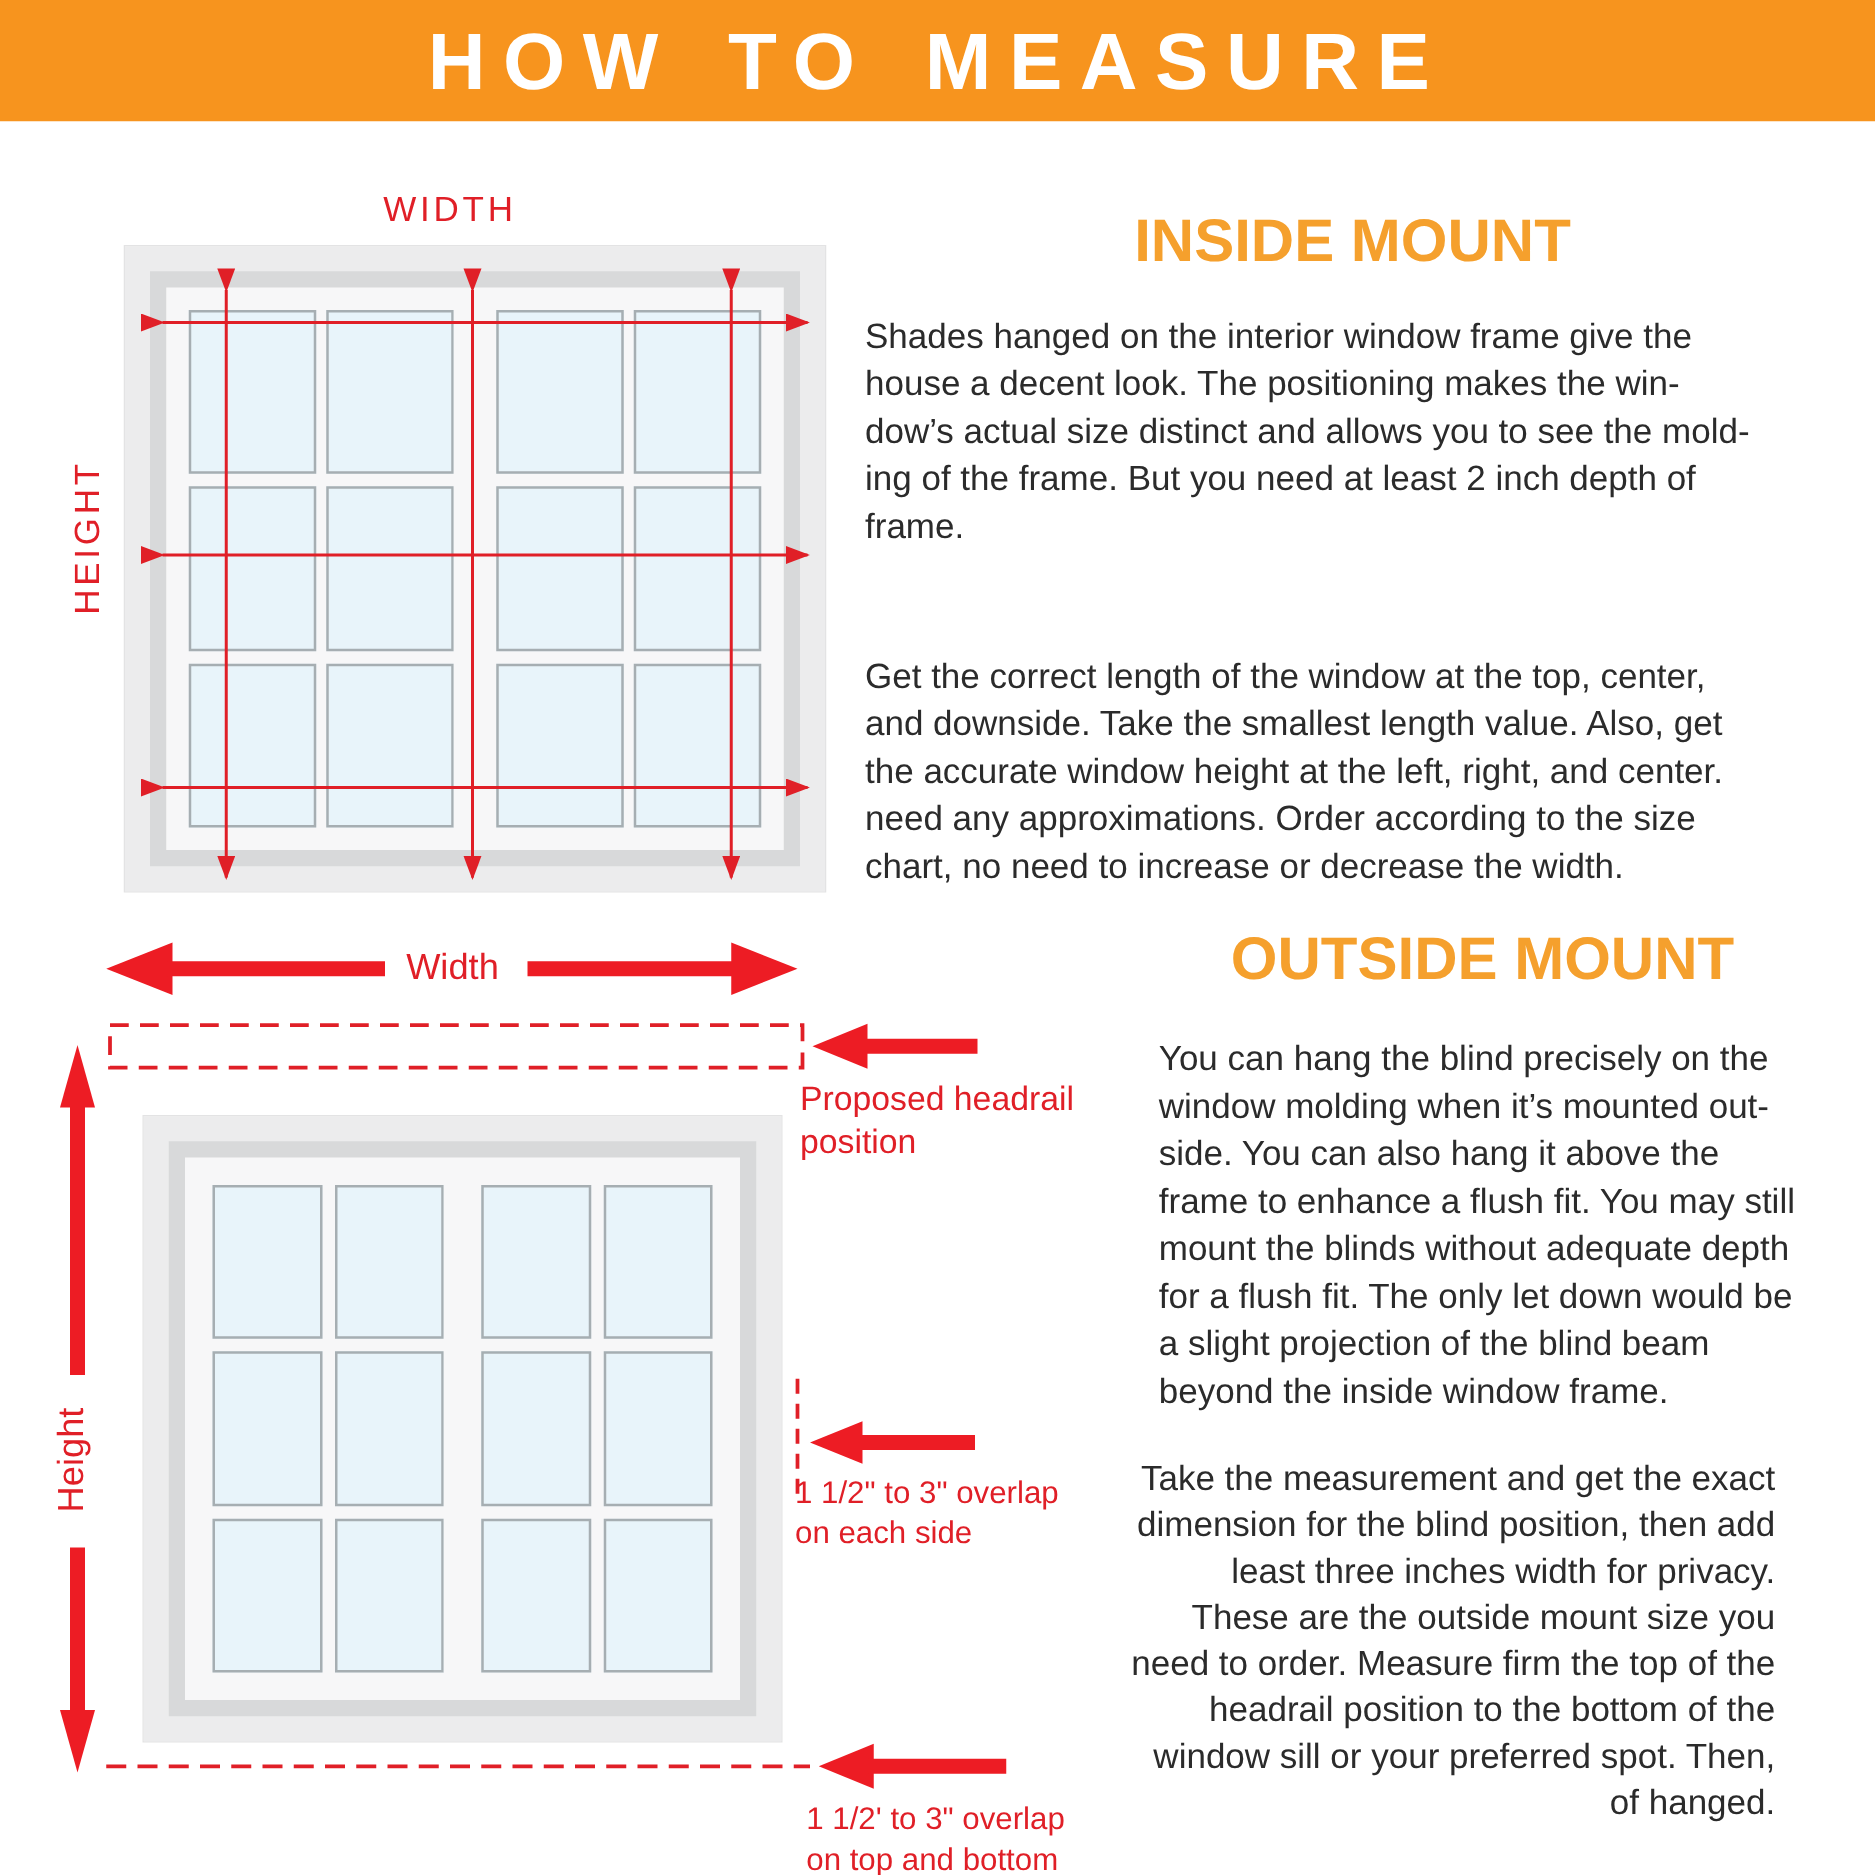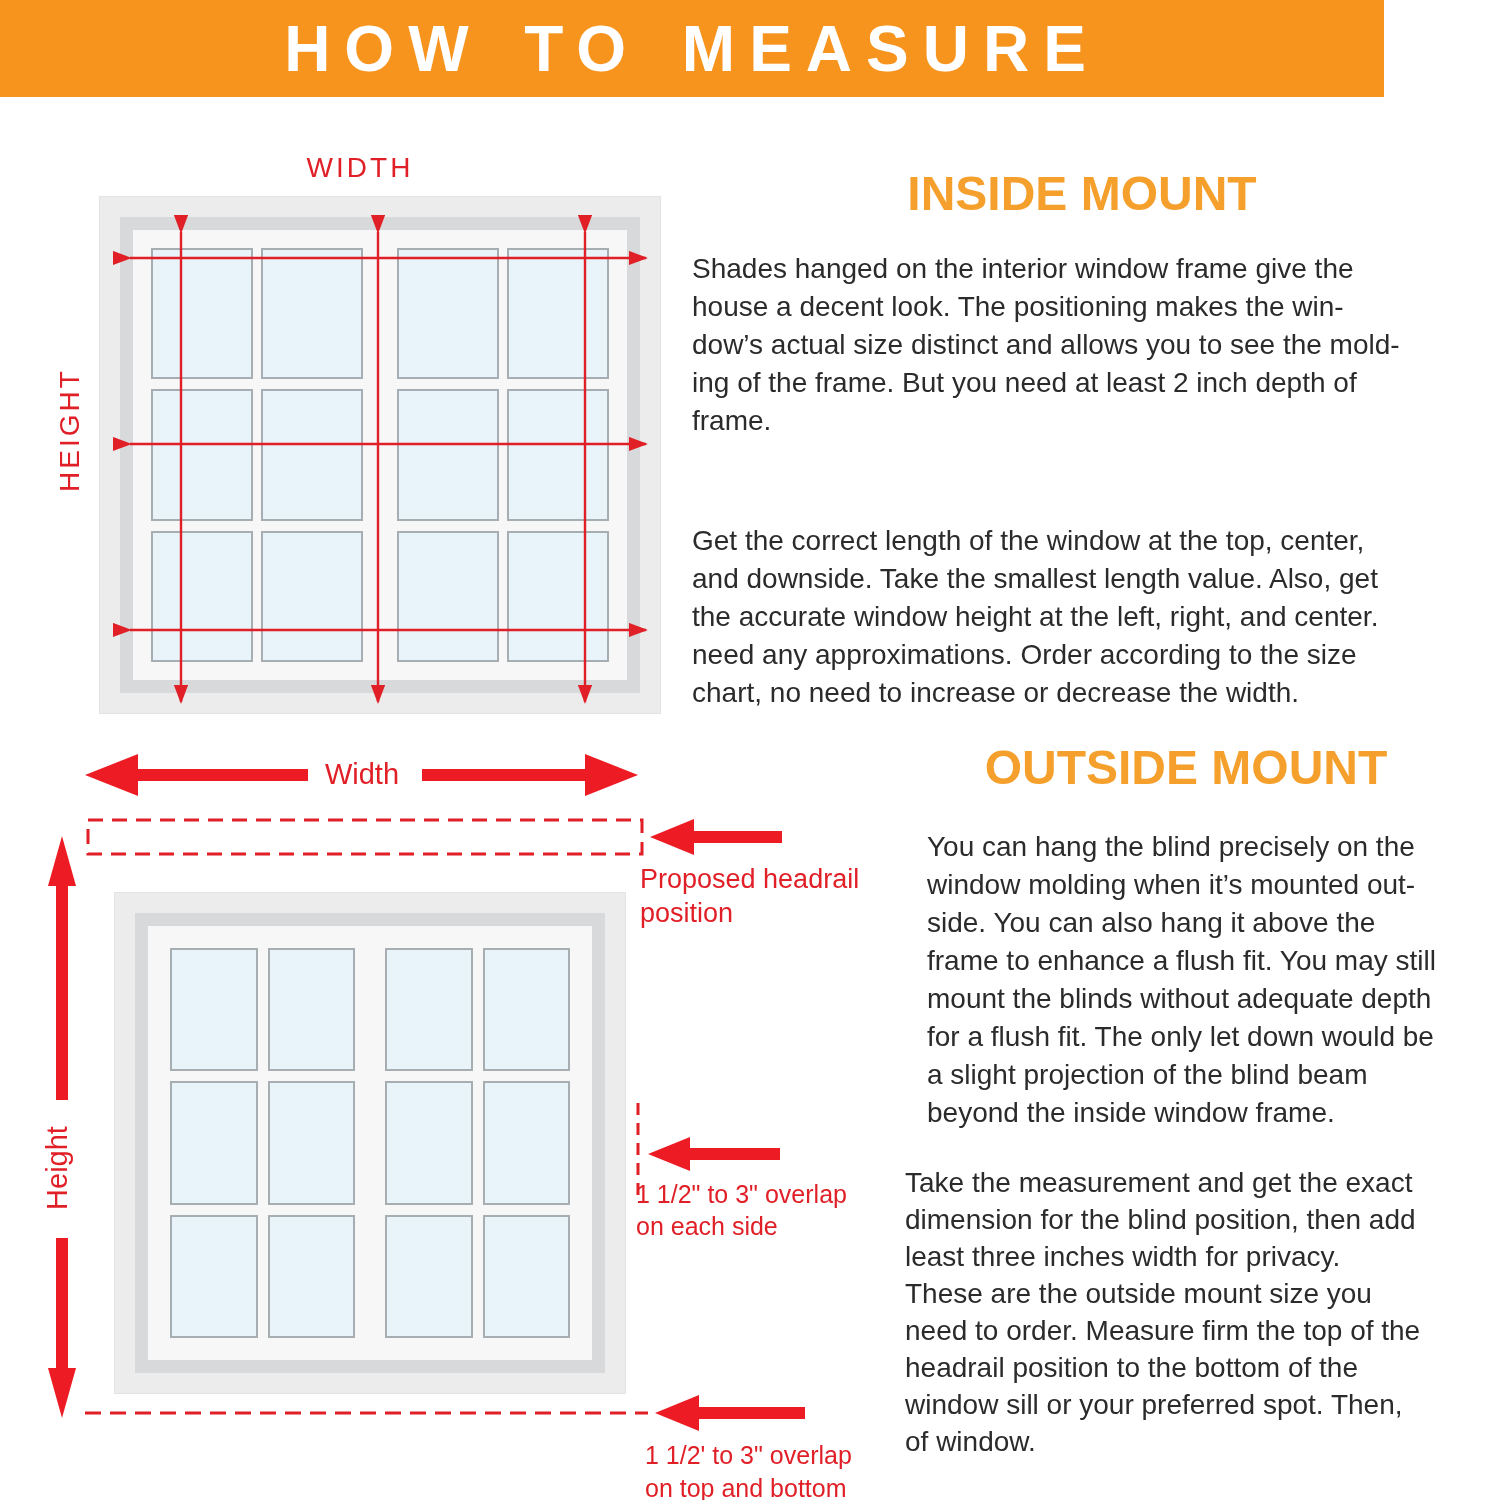--- a/index.html
+++ b/index.html
@@ -5,21 +5,21 @@
   :root{
     --orange-bar:#f7941e; --orange-heading:#f5a02d;
     --red:#e01f27; --red-thick:#ed1c24; --text:#2b2b2b; --pane:#e8f4fa;
   }
   *{margin:0;padding:0;box-sizing:border-box;}
   html,body{background:#fff;}
   body{font-family:"Liberation Sans","DejaVu Sans",sans-serif;color:var(--text);}
   .page{position:relative;width:1500px;height:1500px;overflow:hidden;background:#fff;}
 
   
-  .topbar{position:absolute;left:0;top:0;width:1384px;height:97px;background:var(--orange-bar);
+  .topbar{position:absolute;left:0;top:0;width:1500px;height:97px;background:var(--orange-bar);
           display:flex;align-items:center;justify-content:center;}
   .topbar h1{color:#fff;font-size:64px;font-weight:bold;letter-spacing:14px;word-spacing:10px;white-space:nowrap;}
 
   
   .diagram{position:absolute;}
   .red-label{position:absolute;color:var(--red);white-space:nowrap;}
   .v-label{display:flex;align-items:center;justify-content:center;transform:rotate(-90deg);}
   .note{position:absolute;color:var(--red);}
   .note div{white-space:nowrap;}
   svg.overlay{position:absolute;left:0;top:0;overflow:visible;}
@@ -62,21 +62,21 @@
 
   
   .col-heading{position:absolute;color:var(--orange-heading);font-weight:bold;font-size:48px;text-align:center;white-space:nowrap;}
   .h-inside{left:690px;top:166px;width:784px;}
   .h-outside{left:900px;top:740px;width:572px;}
   .para{position:absolute;font-size:28px;color:var(--text);}
   .para div{white-space:nowrap;}
   .p-in1{left:692px;top:250px;line-height:38px;}
   .p-in2{left:692px;top:474px;line-height:38px;margin-top:48px;}
   .p-out1{left:927px;top:828px;line-height:38px;}
-  .p-out2{left:905px;top:1164px;line-height:37px;}
+  .p-out2{left:905px;top:1164px;line-height:37px;text-align:right;}
 </style>
 </head>
 <body>
 
 <div class="page">
 
   <header class="topbar">
     <h1>HOW TO MEASURE</h1>
   </header>
 
@@ -227,17 +227,17 @@
         <div>beyond the inside window frame.</div>
       </div>
     <div class="para p-out2">
         <div>Take the measurement and get the exact</div>
         <div>dimension for the blind position, then add</div>
         <div>least three inches width for privacy.</div>
         <div>These are the outside mount size you</div>
         <div>need to order. Measure firm the top of the</div>
         <div>headrail position to the bottom of the</div>
         <div>window sill or your preferred spot. Then,</div>
-        <div>of window.</div>
+        <div>of hanged.</div>
       </div>
   </section>
 
 </div>
 
 </body></html>

